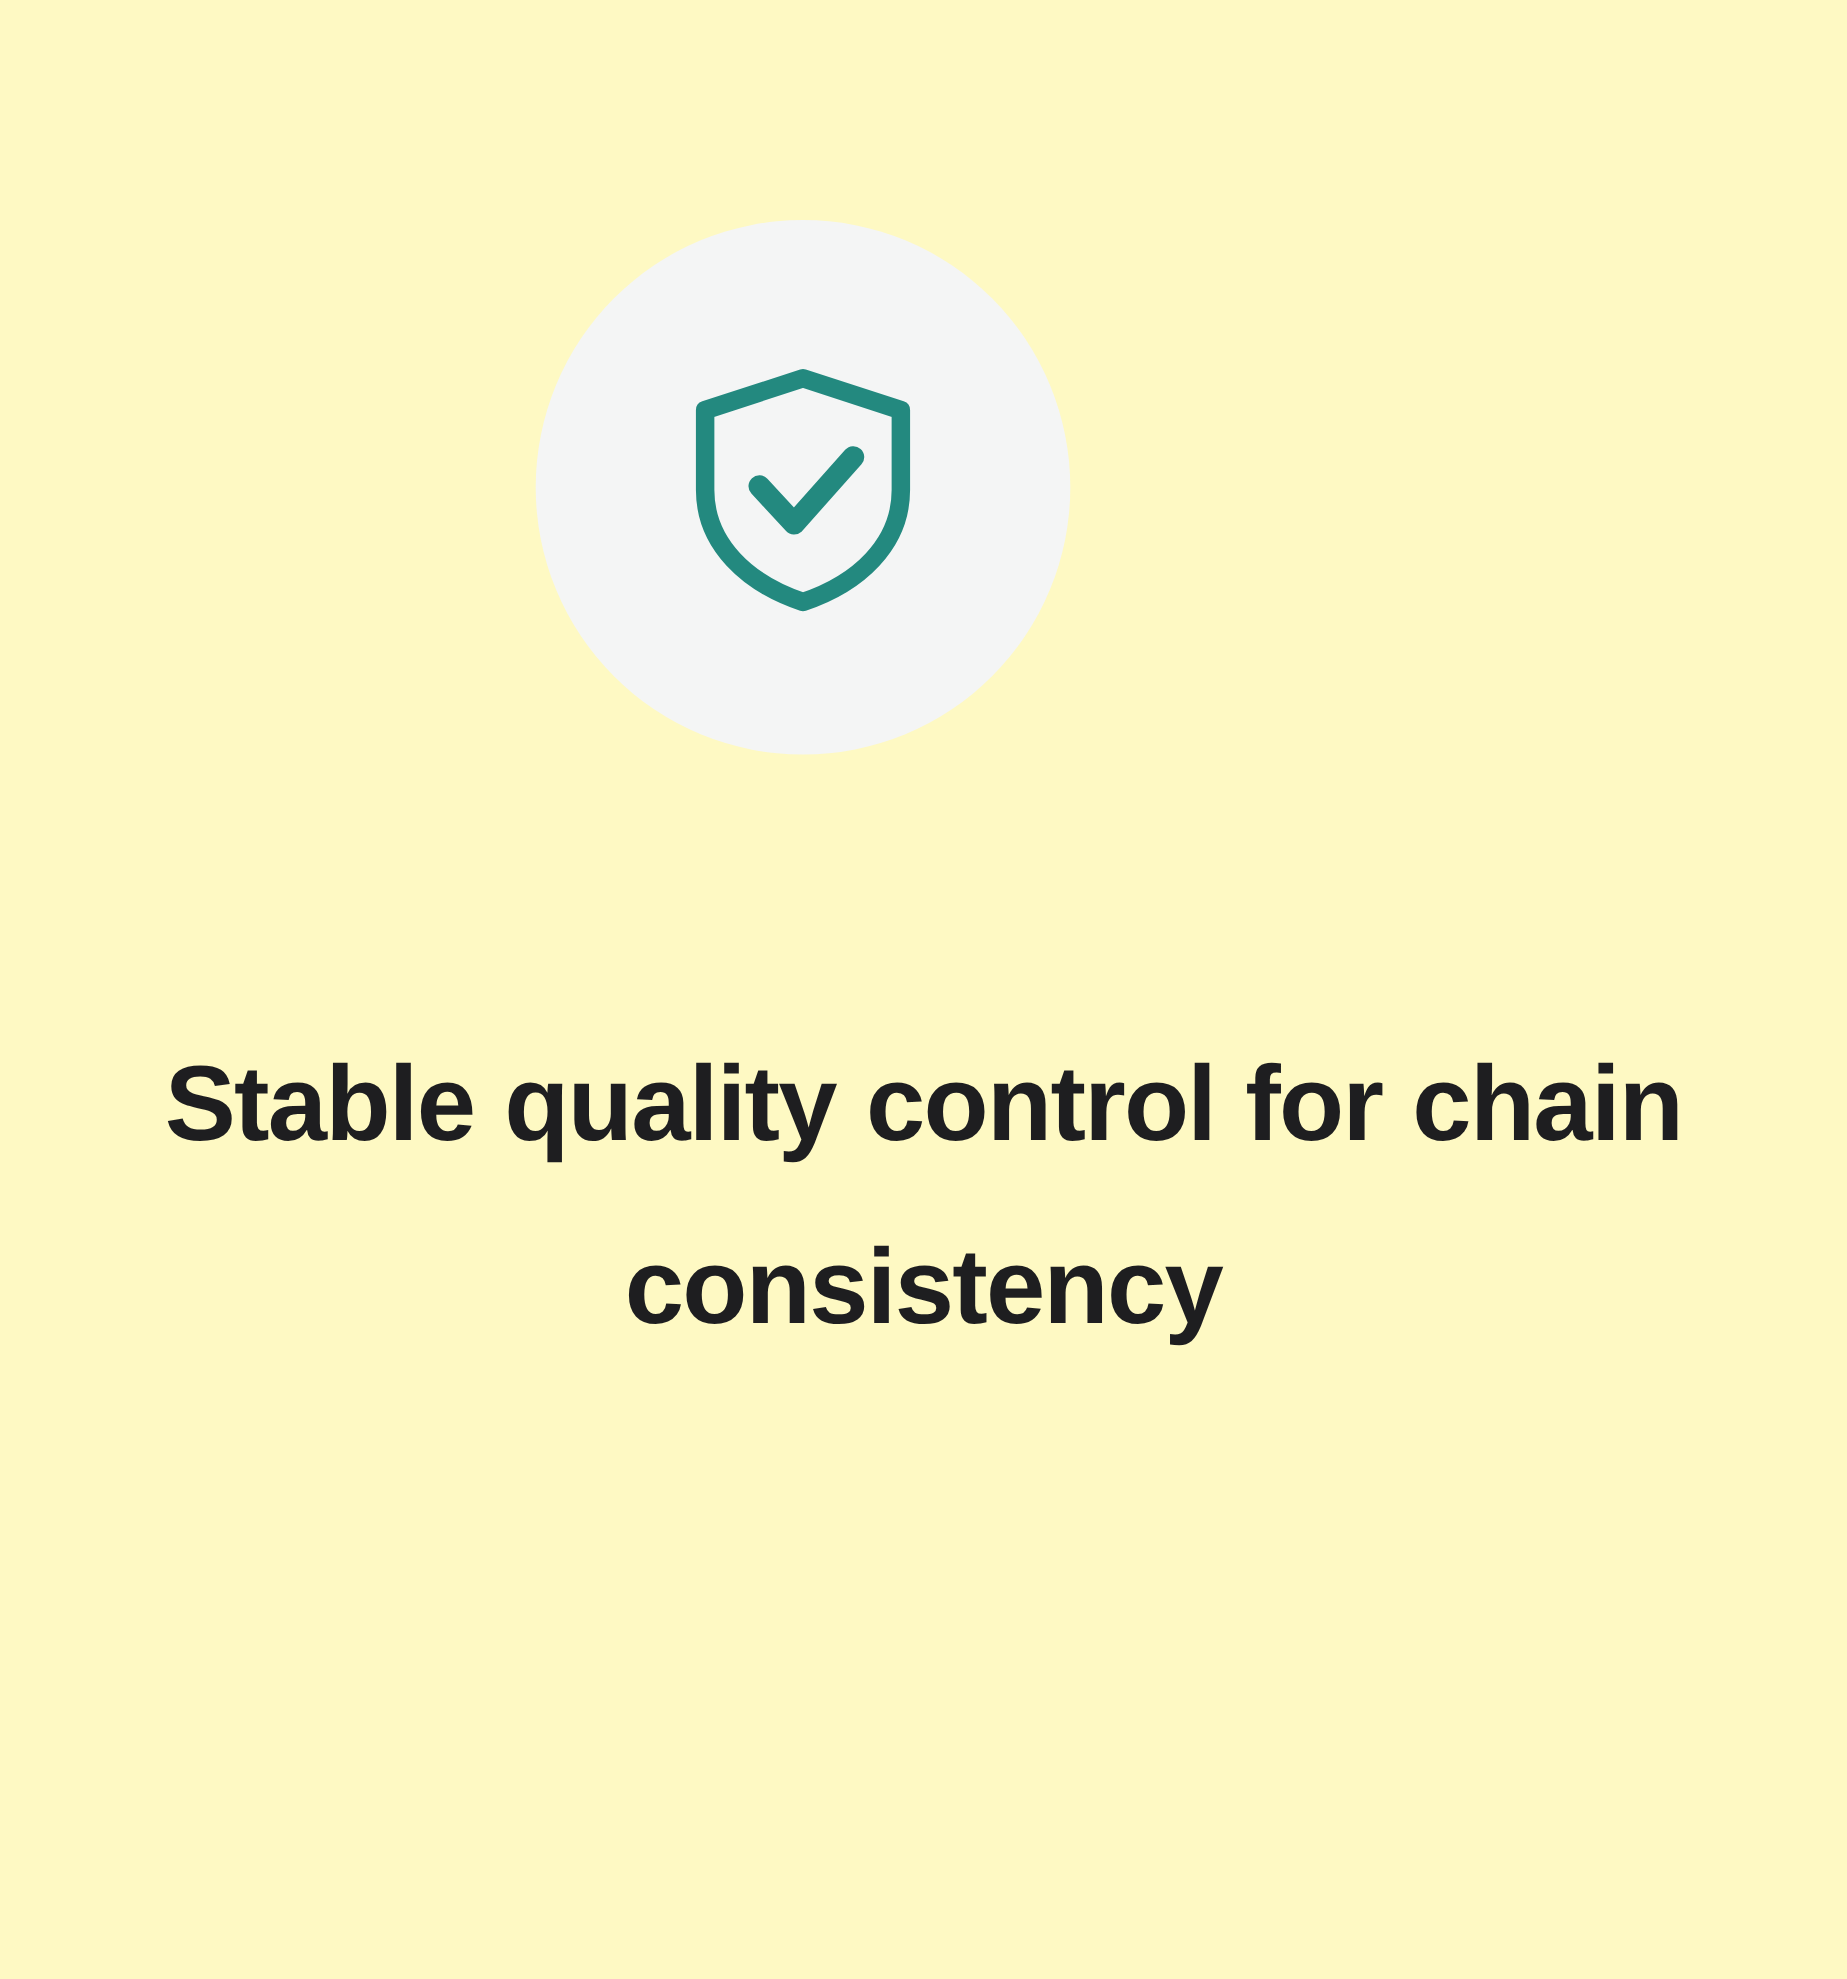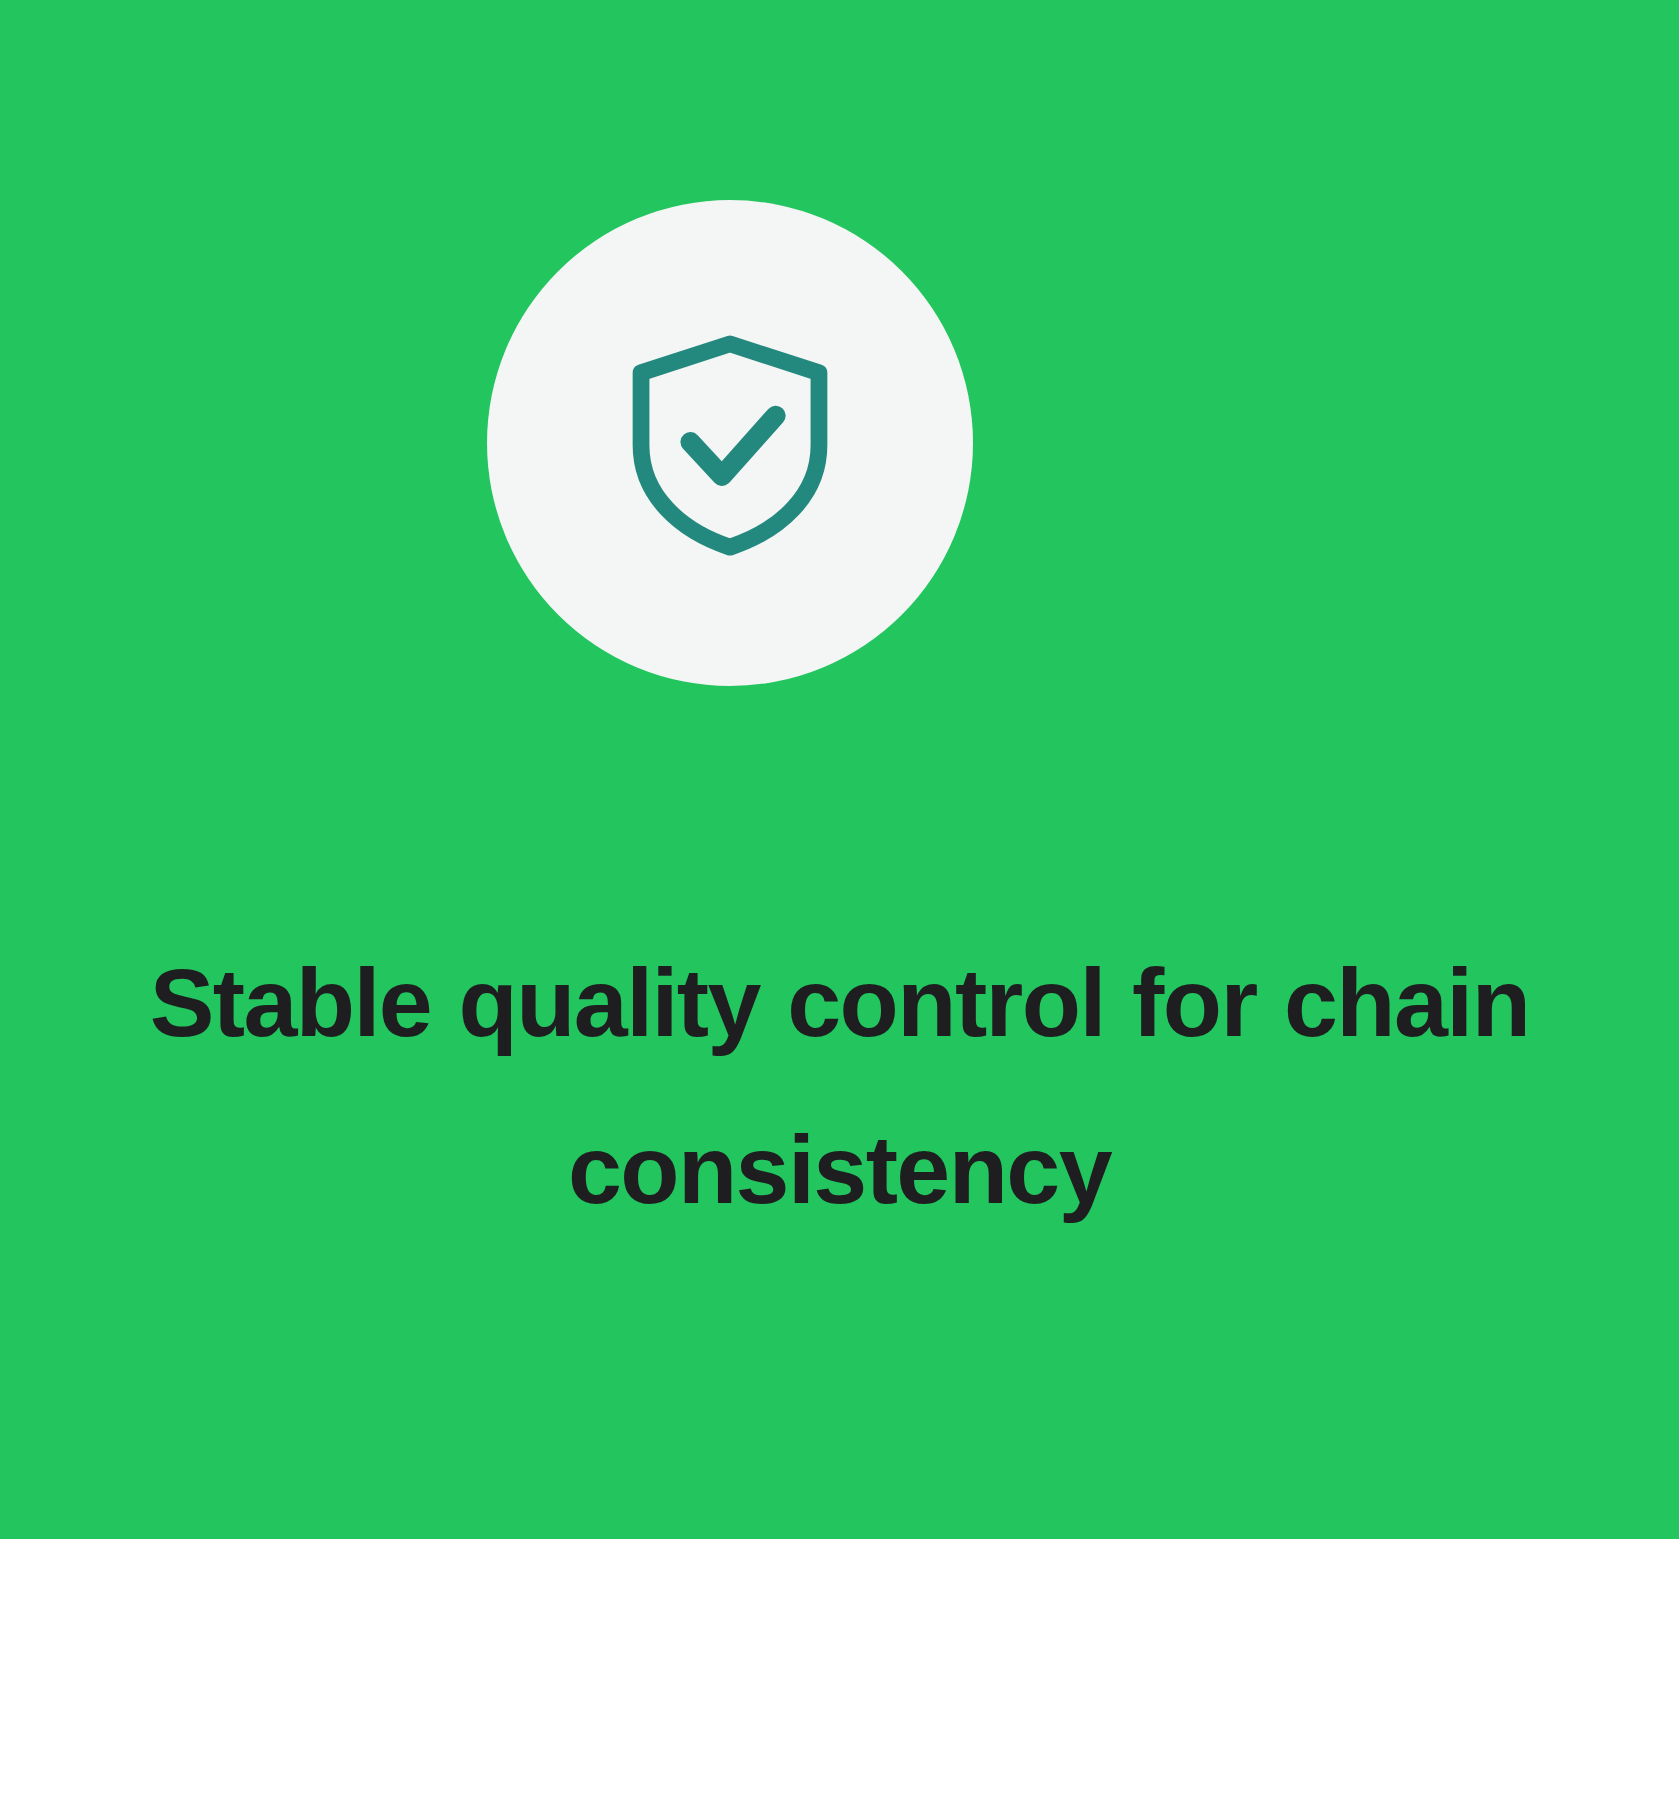--- a/index.html
+++ b/index.html
@@ -10,22 +10,22 @@
   body {
     width: 1679px;
     height: 1799px;
     font-family: "Liberation Sans", sans-serif;
     -webkit-font-smoothing: antialiased;
   }
 
   .feature-card {
     position: relative;
     width: 1679px;
-    height: 1539px;
-    background: #22c55e;
+    height: 1799px;
+    background: #fef9c3;
     overflow: hidden;
   }
 
   .icon-badge {
     position: absolute;
     left: 487px;
     top: 200px;
     width: 486px;
     height: 486px;
     border-radius: 50%;

